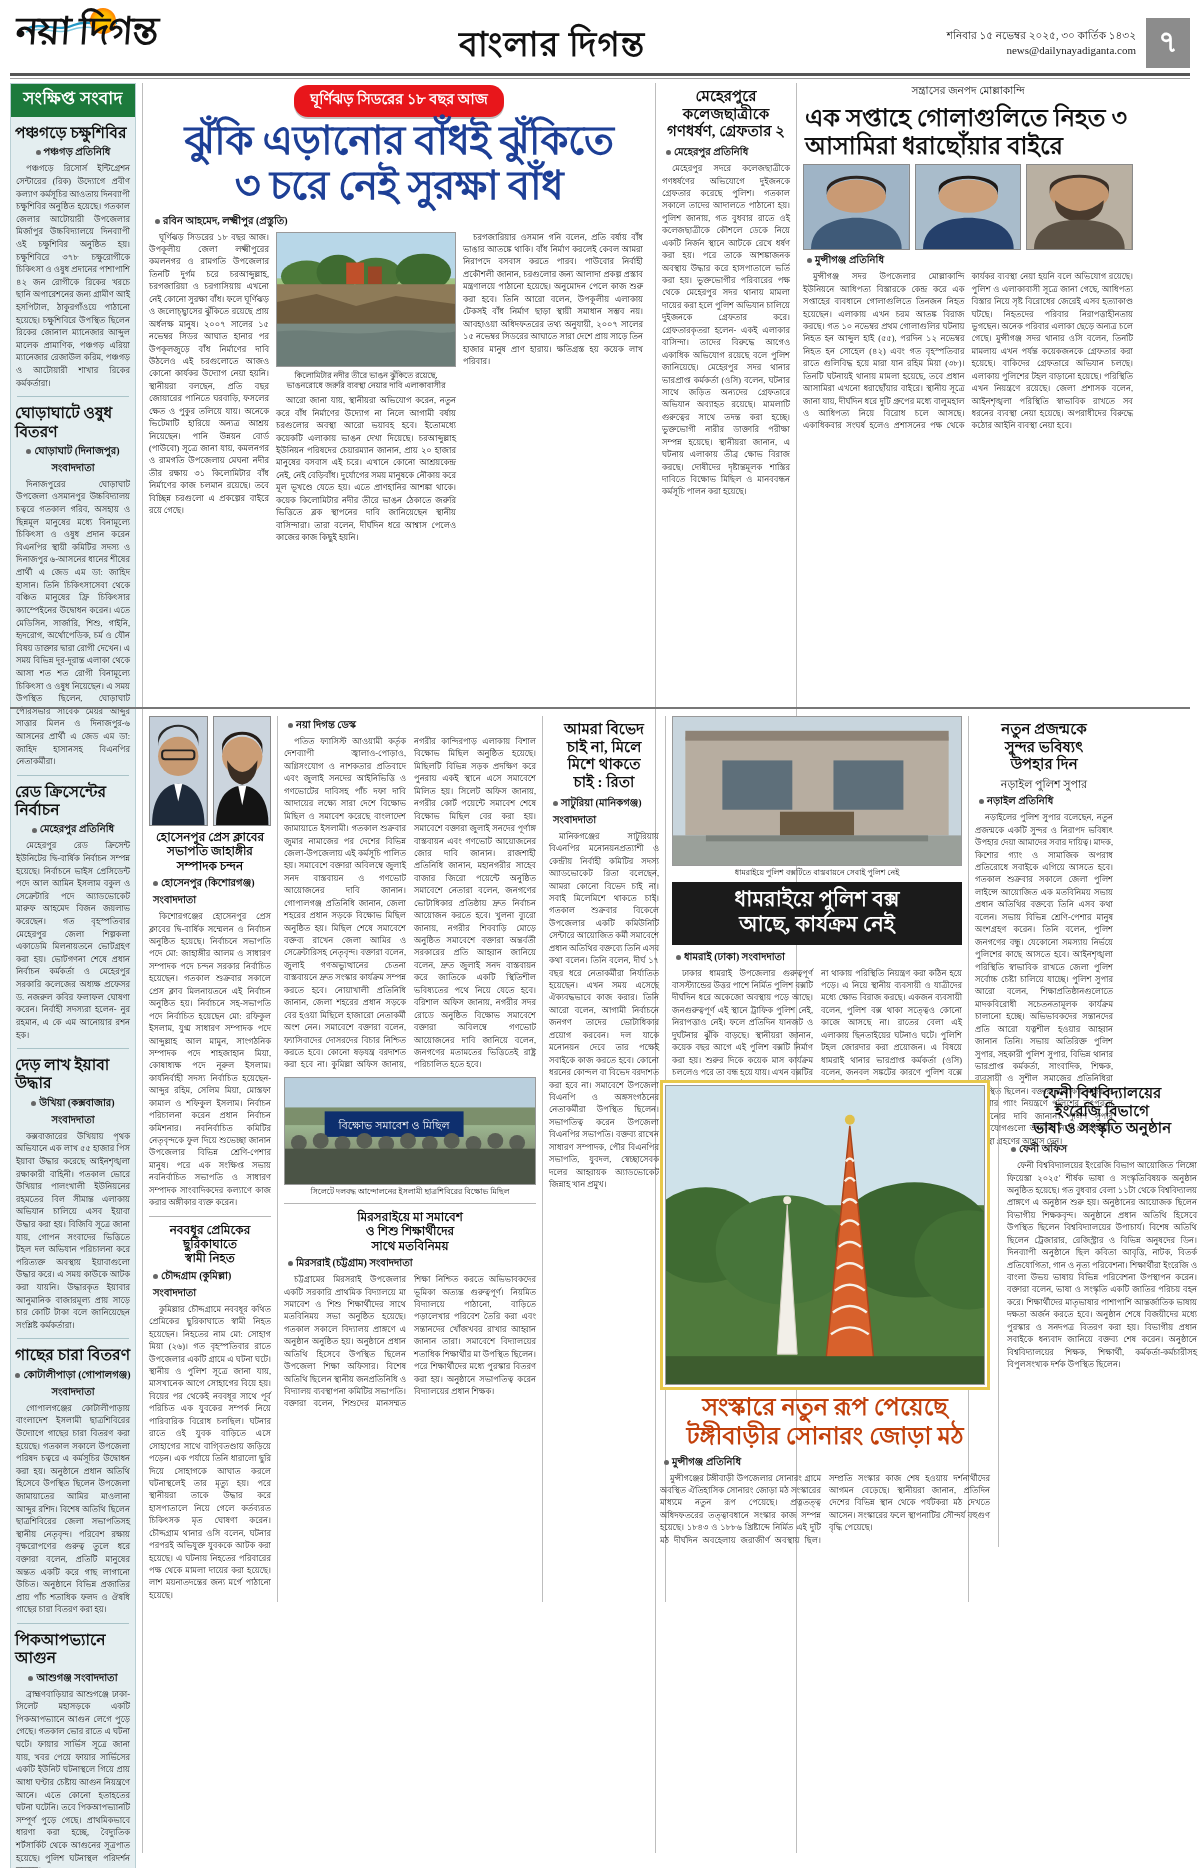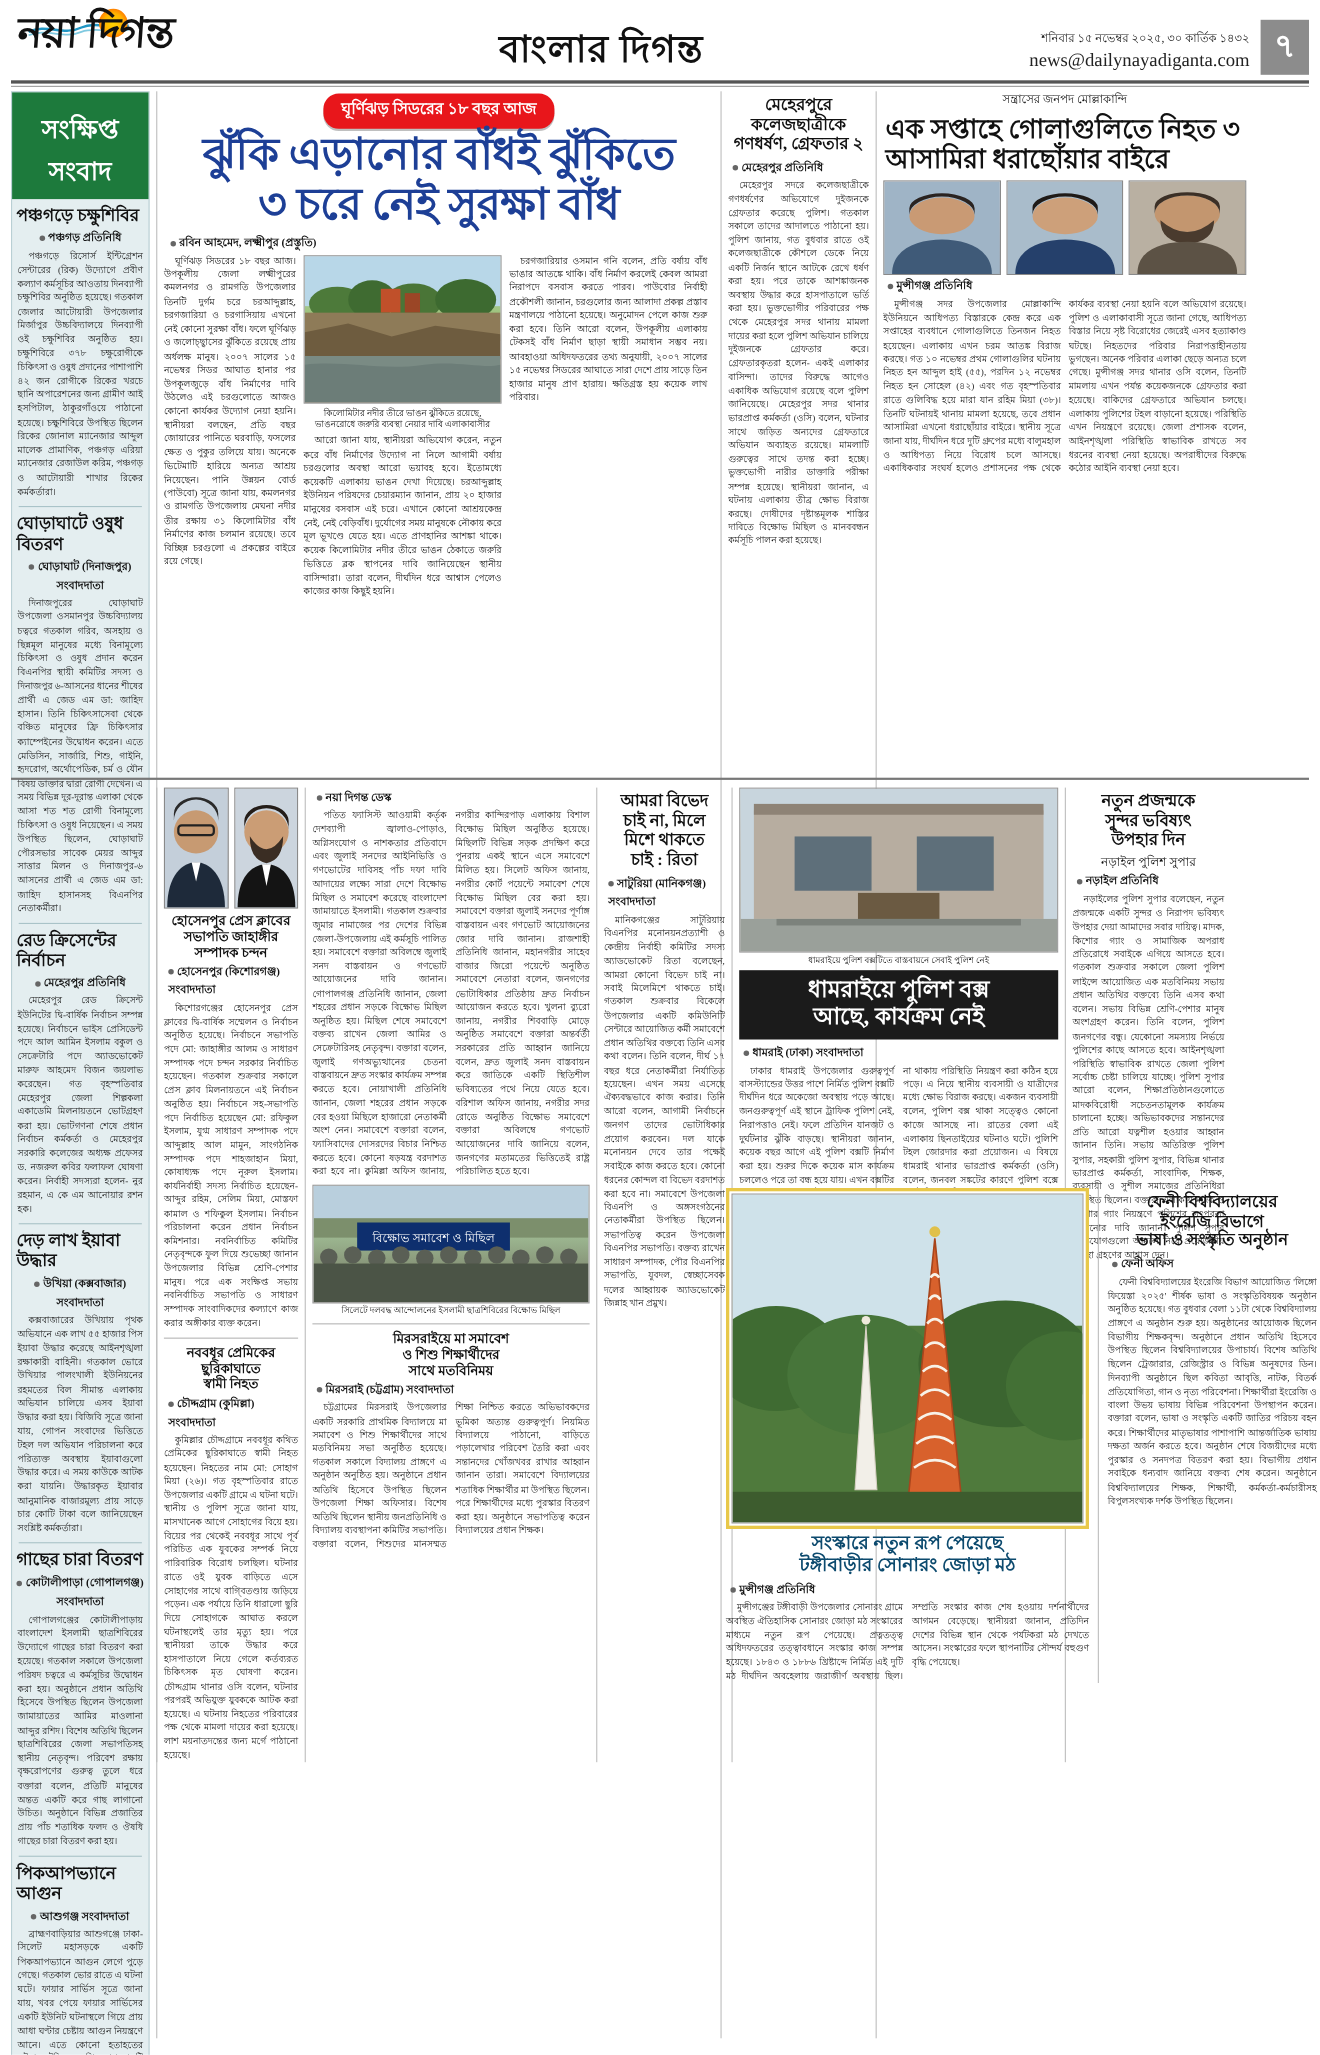--- a/index.html
+++ b/index.html
@@ -36,21 +36,21 @@
   }
   .logo-wave {
     position: absolute; left: 8px; top: 8px; width: 95px; height: 14px; z-index: 1;
   }
   .centre-title {
     font-size: 34px; font-weight: 700; letter-spacing: 1px;
     margin-top: 6px; color: #111;
   }
   .head-right { display: flex; align-items: flex-start; gap: 10px; margin-top: 6px; }
   .head-meta { text-align: right; font-size: 10.5px; line-height: 1.45; color: #222; padding-top: 10px;}
-  .head-meta .email { font-family: "Liberation Serif", serif; font-size: 17px; }
+  .head-meta .email { font-family: "Liberation Serif", serif; font-size: 11px; }
   .page-no {
     width: 44px; height: 50px; background: #8c8c8c; color: #fff;
     font-size: 30px; font-weight: 700; display: flex;
     align-items: center; justify-content: center;
   }
   .rule-thick { height: 3px; background: #555; margin: 3px 0 0 0; }
   .rule-thin { height: 1px; background: #9a9a9a; margin: 2px 0 4px 0; }
 
   
   .body-grid { display: flex; gap: 6px; height: 1770px; }
@@ -58,21 +58,21 @@
   .col { position: relative; }
   .col-sidebar { width: 126px; flex: none; }
   .col-c { width: 122px; flex: none; }
 
   .vrule { width: 1px; background: #bdbdbd; flex: none; }
 
   
   .sidebar-box { background: #e4eef0; border: 1px solid #b9cfd4; padding: 0 0 6px 0; }
   .sidebar-banner {
     background: #1d7a3c; color: #fff; text-align: center;
-    font-size: 23px; font-weight: 700; padding: 15px 0 4px; letter-spacing: .3px;
+    font-size: 17px; font-weight: 700; padding: 1px 0 4px; letter-spacing: .3px;
   }
   .sb-head {
     font-size: 15.5px; font-weight: 700; line-height: 1.18;
     margin: 7px 4px 2px; color: #111;
   }
   .byline { font-size: 10px; font-weight: 700; text-align: center; margin: 1px 4px 2px; color: #111; }
   .byline .dot { display:inline-block; width:5px; height:5px; border-radius:50%; background:#666; margin-right:3px; vertical-align: middle;}
   .sb-body {
     font-size: 8.3px; line-height: 1.52; text-align: justify;
     padding: 0 5px; color: #1a1a1a; text-indent: 10px;
@@ -126,21 +126,21 @@
   .ph-temple { background: linear-gradient(180deg,#cfe3ec 0%,#9dbf8a 50%,#6f8a5c 100%); }
   .faces { display:flex; gap:5px; }
   .face { flex:1; height: 86px; border:1px solid #8a8a8a; }
   .f1 { background: linear-gradient(160deg,#cfd8e2,#8e9aa8); }
   .f2 { background: linear-gradient(160deg,#d7dde4,#7f8b99); }
   .f3 { background: linear-gradient(160deg,#d2cfc6,#796f5e); }
 
   .frame-yellow { border: 3px solid #e8c84a; padding: 2px; background: #fff; }
 
   .temple-cap {
-    font-size: 17px; font-weight: 700; text-align:center; color:#0c4a6e;
+    font-size: 24px; font-weight: 700; text-align:center; color:#c2410c;
     line-height: 1.2; margin-top: 3px;
   }
   .mini-photo-cap { font-size: 7.8px; text-align:center; line-height:1.3; margin:2px 0 4px; }
 </style>
 </head>
 <body>
 
 <div class="page">
 
   <div class="masthead">

